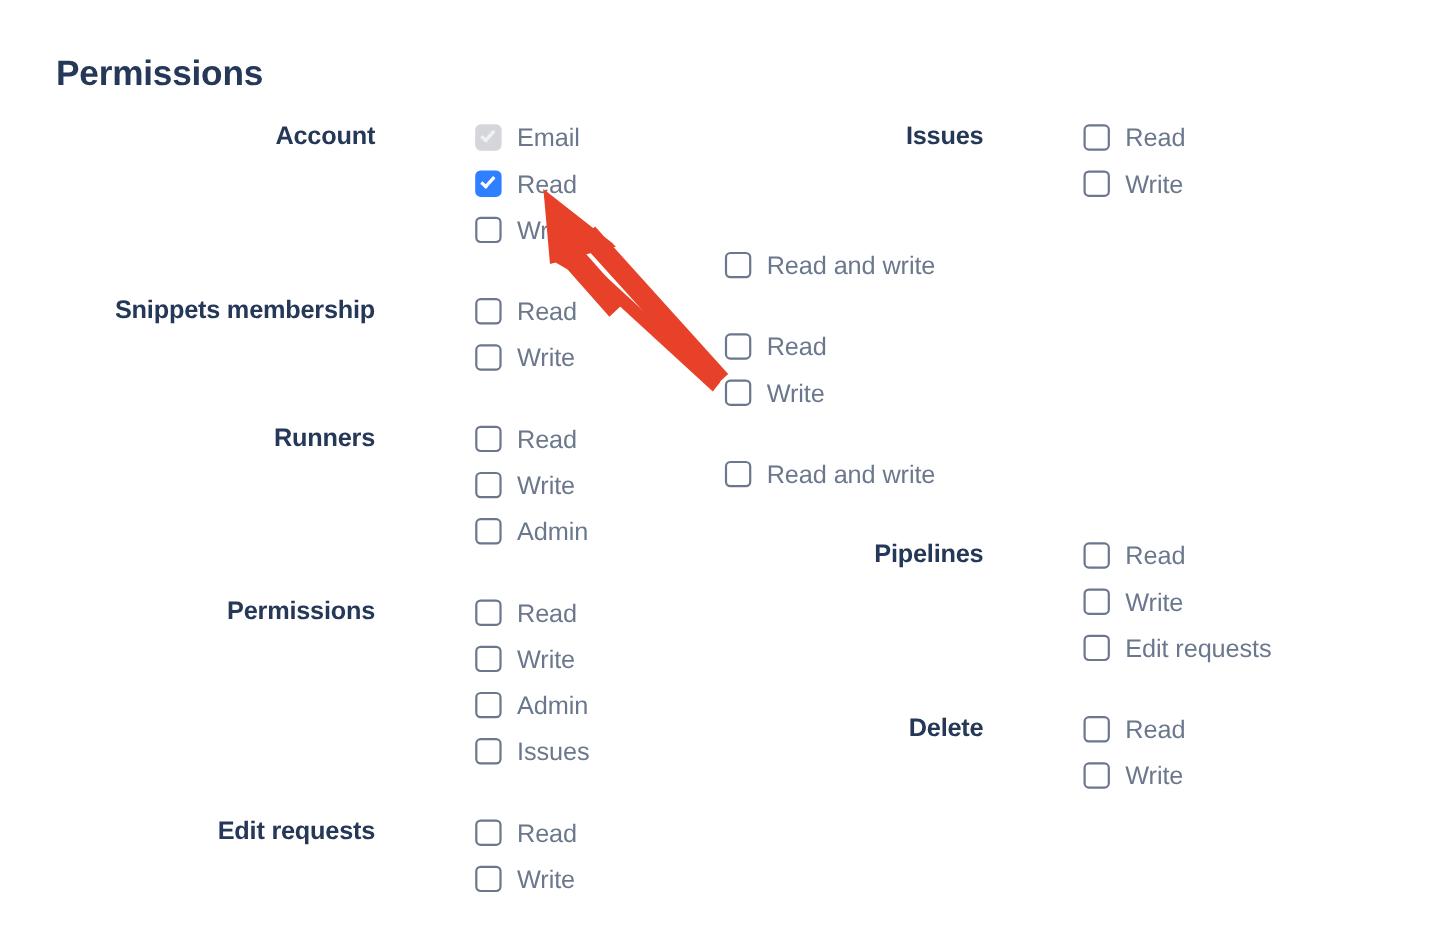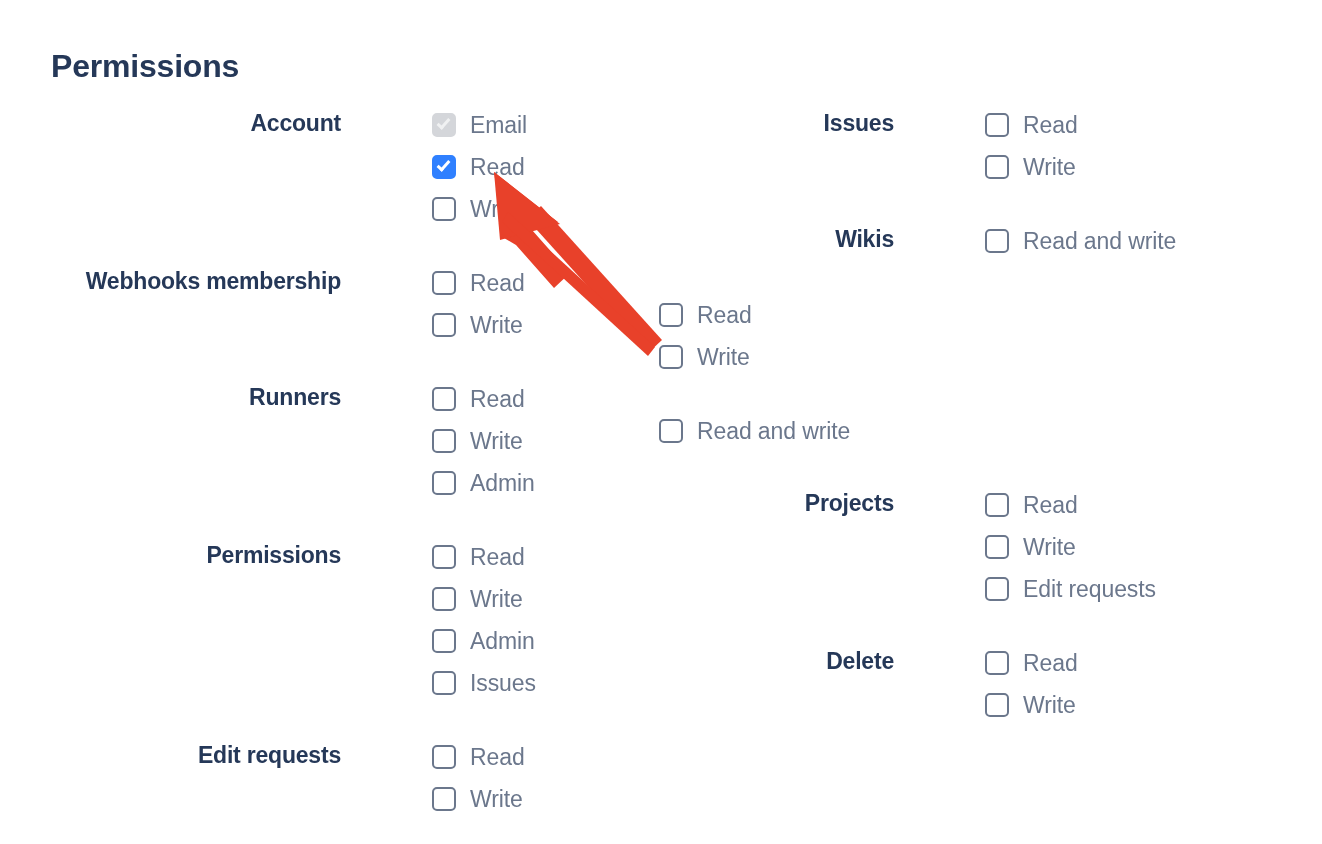--- a/index.html
+++ b/index.html
@@ -150,21 +150,21 @@
           </span>
           <span class="option-label">Read</span>
         </label>
         <label class="option-row">
           <span class="checkbox"></span>
           <span class="option-label">Write</span>
         </label>
       </div>
     </div>
     <div class="perm-group">
-      <div class="group-label">Webhooks membership</div>
+      <div class="group-label">Snippets membership</div>
       <div class="options">
         <label class="option-row">
           <span class="checkbox"></span>
           <span class="option-label">Read</span>
         </label>
         <label class="option-row">
           <span class="checkbox"></span>
           <span class="option-label">Write</span>
         </label>
       </div>
@@ -229,21 +229,20 @@
           <span class="checkbox"></span>
           <span class="option-label">Read</span>
         </label>
         <label class="option-row">
           <span class="checkbox"></span>
           <span class="option-label">Write</span>
         </label>
       </div>
     </div>
     <div class="perm-group">
-      <div class="group-label">Wikis</div>
       <div class="options">
         <label class="option-row">
           <span class="checkbox"></span>
           <span class="option-label">Read and write</span>
         </label>
       </div>
     </div>
     <div class="perm-group">
       <div class="options">
         <label class="option-row">
@@ -258,21 +257,21 @@
     </div>
     <div class="perm-group">
       <div class="options">
         <label class="option-row">
           <span class="checkbox"></span>
           <span class="option-label">Read and write</span>
         </label>
       </div>
     </div>
     <div class="perm-group">
-      <div class="group-label">Projects</div>
+      <div class="group-label">Pipelines</div>
       <div class="options">
         <label class="option-row">
           <span class="checkbox"></span>
           <span class="option-label">Read</span>
         </label>
         <label class="option-row">
           <span class="checkbox"></span>
           <span class="option-label">Write</span>
         </label>
         <label class="option-row">

